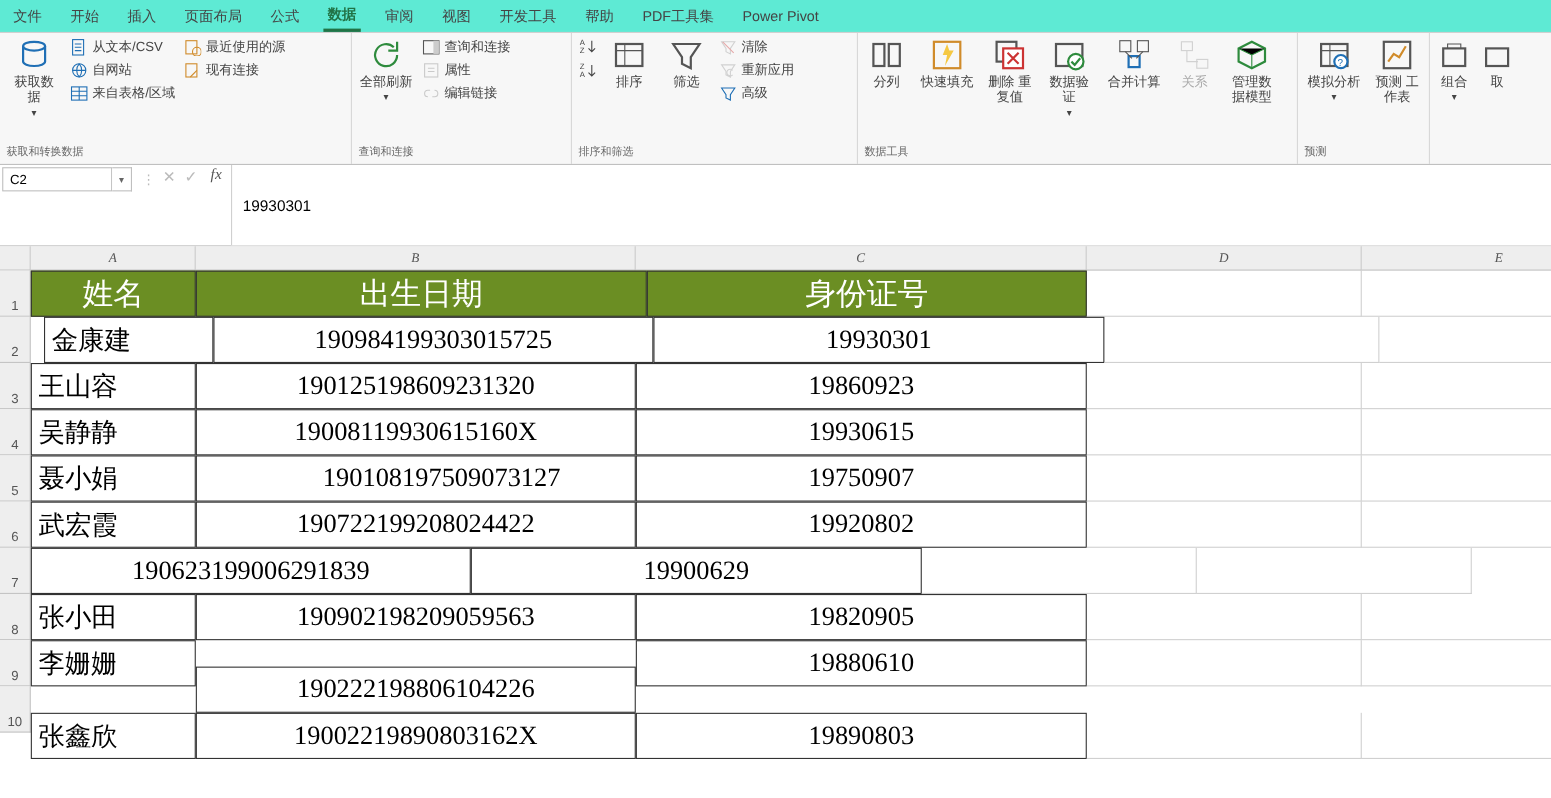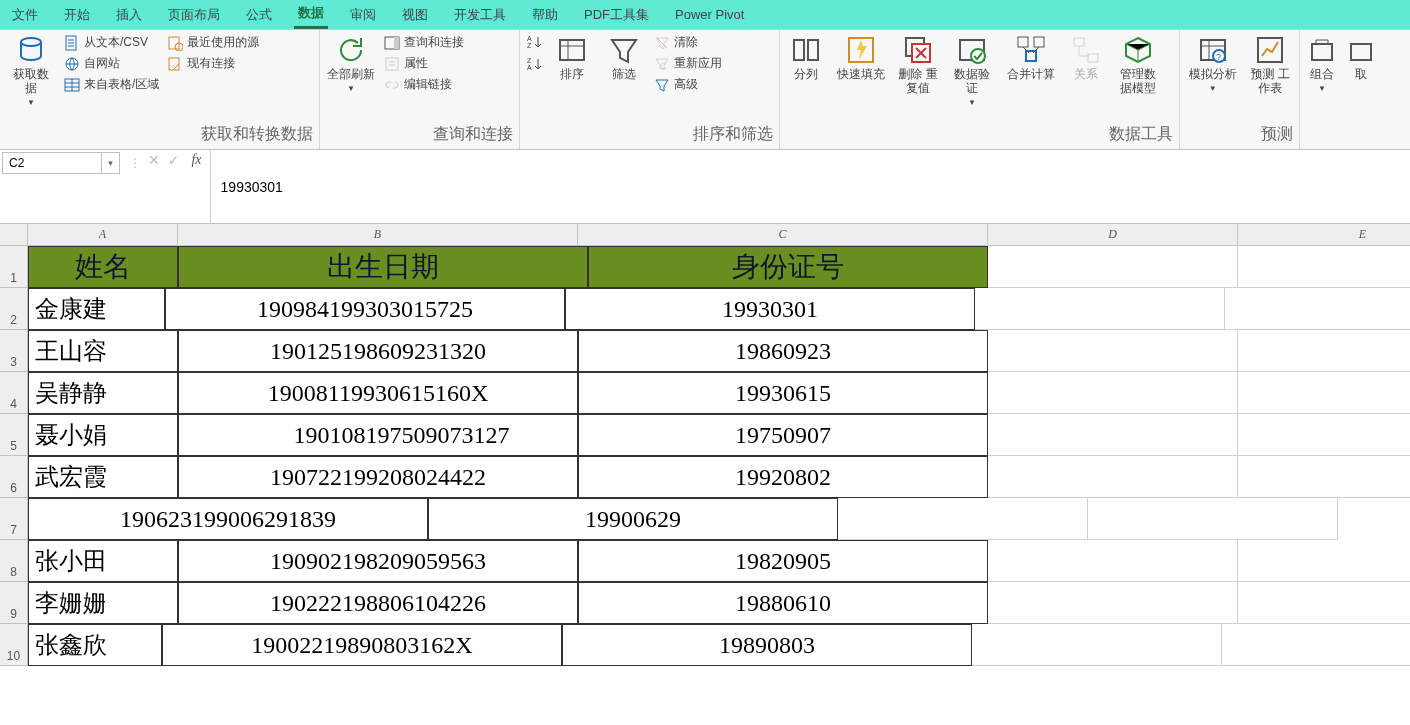--- a/index.html
+++ b/index.html
@@ -7,21 +7,21 @@
 
   
   .tabs { display: flex; align-items: center; height: 30px; background: #5eead4; padding: 0 8px; gap: 18px; border-bottom: 1px solid #d0d0d0; }
   .tab { font-size: 13px; color: #444; padding: 4px 4px; cursor: pointer; }
   .tab.active { color: #217346; font-weight: bold; border-bottom: 3px solid #217346; }
 
   
   .ribbon { display: flex; height: 120px; border-bottom: 1px solid #c0c0c0; background: #f7f7f7; }
   .group { display: flex; flex-direction: column; justify-content: space-between; border-right: 1px solid #d8d8d8; padding: 4px 6px 2px 6px; }
   .group-body { display: flex; align-items: flex-start; gap: 8px; flex: 1; }
-  .group-label { text-align: right; font-size: 16px; color: #666; padding: 2px 0; }
+  .group-label { text-align: left; font-size: 10px; color: #666; padding: 2px 0; }
   .big-btn { display: flex; flex-direction: column; align-items: center; justify-content: flex-start; width: 50px; cursor: pointer; color: #444; }
   .big-btn svg { width: 32px; height: 32px; }
   .big-btn span { font-size: 12px; text-align: center; line-height: 1.15; margin-top: 2px; }
   .big-btn .caret { font-size: 9px; line-height: 1; }
   .disabled { color: #aaa; }
   .disabled svg { opacity: .4; }
   .sm-col { display: flex; flex-direction: column; gap: 4px; }
   .sm-btn { display: flex; align-items: center; gap: 4px; font-size: 12px; color: #444; cursor: pointer; white-space: nowrap; }
   .sm-btn svg { width: 16px; height: 16px; flex: none; }
 
@@ -39,21 +39,21 @@
   
   .sheet { position: relative; }
   .corner { position: absolute; left: 0; top: 0; width: 28px; height: 22px; background: #eee; border-right: 1px solid #c4c4c4; border-bottom: 1px solid #c4c4c4; }
   .colheads { position: absolute; left: 28px; top: 0; height: 22px; display: flex; }
   .colhead { background: #eee; border-right: 1px solid #c4c4c4; border-bottom: 1px solid #c4c4c4; font-size: 12px; color: #555; display: flex; align-items: center; justify-content: center; font-style: italic; font-family: "Times New Roman", serif; }
   .rowheads { position: absolute; left: 0; top: 22px; width: 28px; }
   .rowhead { background: #eee; border-right: 1px solid #c4c4c4; border-bottom: 1px solid #c4c4c4; font-size: 12px; color: #555; display: flex; align-items: flex-end; justify-content: center; padding-bottom: 2px; }
   .cells { position: absolute; left: 28px; top: 22px; }
   .cellrow { display: flex; }
   .cell { border-right: 1px solid #d0d0d0; border-bottom: 1px solid #d0d0d0; display: flex; align-items: center; font-family: "SimSun","NSimSun",serif; }
-  .hdr-cell { background: #6b8e23; color: #0f172a; font-size: 28px; justify-content: center; border: 1px solid #333; }
+  .hdr-cell { background: #6b8e23; color: #ffffff; font-size: 28px; justify-content: center; border: 1px solid #333; }
   .data-cell { font-size: 24px; color: #000; border: 1px solid #333; }
   .name-cell { padding-left: 6px; }
   .id-cell { justify-content: center; }
   .date-cell { justify-content: center; }
   .empty-cell { border-right: 1px solid #d0d0d0; border-bottom: 1px solid #d0d0d0; }
 </style>
 </head>
 <body>
 
 <div class="tabs">
@@ -367,21 +367,21 @@
     </div>
   <div class="cells" id="cells">
       <div class="cellrow">
         <div class="cell hdr-cell" style="width: 150px; height: 42px;">姓名</div>
         <div class="cell hdr-cell" style="width: 410px; height: 42px;">出生日期</div>
         <div class="cell hdr-cell" style="width: 400px; height: 42px;">身份证号</div>
         <div class="cell empty-cell" style="width: 250px; height: 42px;"></div>
         <div class="cell empty-cell" style="width: 250px; height: 42px;"></div>
       </div>
       <div class="cellrow">
-        <div class="cell data-cell name-cell" style="width: 137px; height: 42px;">金康建</div>
+        <div class="cell data-cell name-cell" style="width: 154px; height: 42px; margin-left: 12px;">金康建</div>
         <div class="cell data-cell id-cell" style="width: 400px; height: 42px;">190984199303015725</div>
         <div class="cell data-cell date-cell" style="width: 410px; height: 42px;">19930301</div>
         <div class="cell empty-cell" style="width: 250px; height: 42px;"></div>
         <div class="cell empty-cell" style="width: 250px; height: 42px;"></div>
       </div>
       <div class="cellrow">
         <div class="cell data-cell name-cell" style="width: 150px; height: 42px;">王山容</div>
         <div class="cell data-cell id-cell" style="width: 400px; height: 42px;">190125198609231320</div>
         <div class="cell data-cell date-cell" style="width: 410px; height: 42px;">19860923</div>
         <div class="cell empty-cell" style="width: 250px; height: 42px;"></div>
@@ -416,26 +416,26 @@
       </div>
       <div class="cellrow">
         <div class="cell data-cell name-cell" style="width: 150px; height: 42px;">张小田</div>
         <div class="cell data-cell id-cell" style="width: 400px; height: 42px;">190902198209059563</div>
         <div class="cell data-cell date-cell" style="width: 410px; height: 42px;">19820905</div>
         <div class="cell empty-cell" style="width: 250px; height: 42px;"></div>
         <div class="cell empty-cell" style="width: 250px; height: 42px;"></div>
       </div>
       <div class="cellrow">
         <div class="cell data-cell name-cell" style="width: 150px; height: 42px;">李姗姗</div>
-        <div class="cell data-cell id-cell" style="width: 400px; height: 42px;">190222198806104226</div>
+        <div class="cell data-cell id-cell" style="width: 400px; height: 42px; margin-top: 24px;">190222198806104226</div>
         <div class="cell data-cell date-cell" style="width: 410px; height: 42px;">19880610</div>
         <div class="cell empty-cell" style="width: 250px; height: 42px;"></div>
         <div class="cell empty-cell" style="width: 250px; height: 42px;"></div>
       </div>
       <div class="cellrow">
-        <div class="cell data-cell name-cell" style="width: 134px; height: 42px; text-align: right;">张鑫欣</div>
+        <div class="cell data-cell name-cell" style="width: 150px; height: 42px; text-align: right;">张鑫欣</div>
         <div class="cell data-cell id-cell" style="width: 400px; height: 42px;">19002219890803162X</div>
         <div class="cell data-cell date-cell" style="width: 410px; height: 42px;">19890803</div>
         <div class="cell empty-cell" style="width: 250px; height: 42px;"></div>
         <div class="cell empty-cell" style="width: 250px; height: 42px;"></div>
       </div>
     </div>
 </div>
 
 </body></html>

